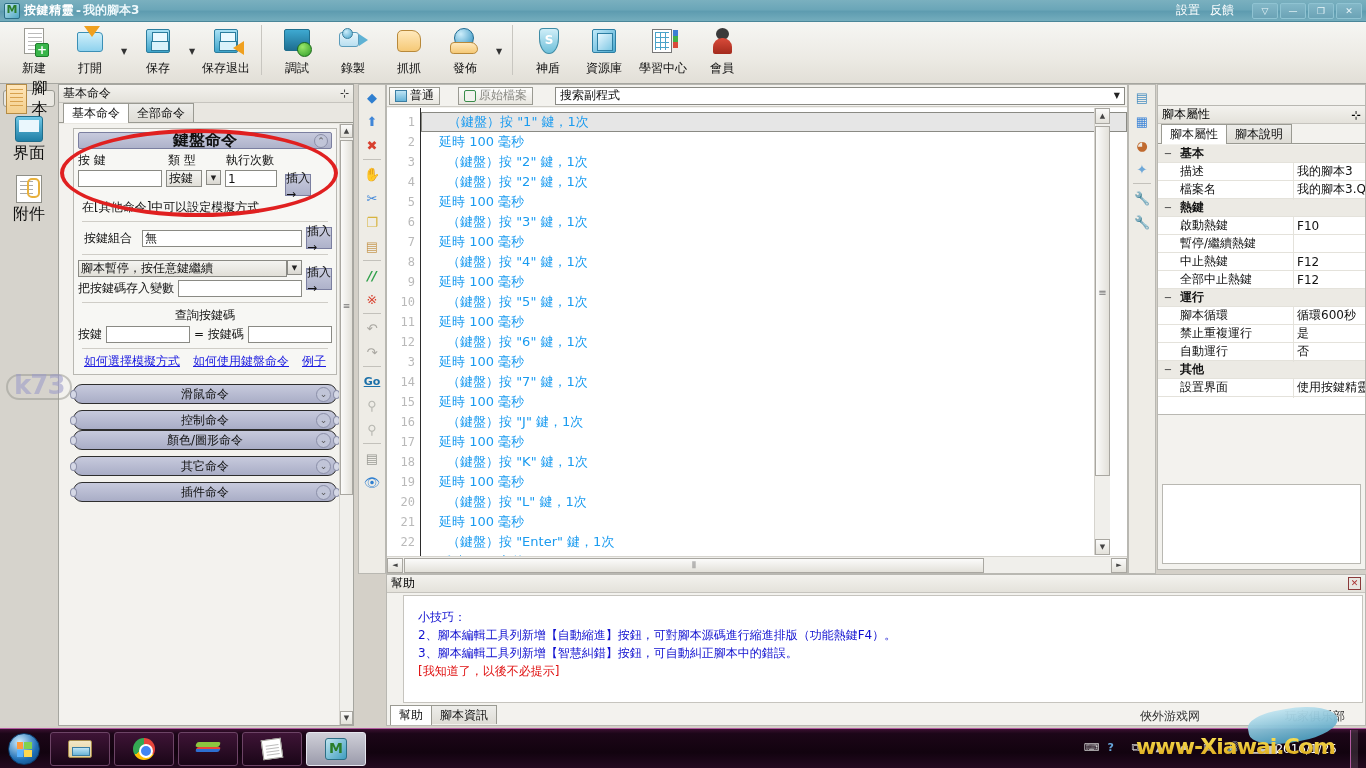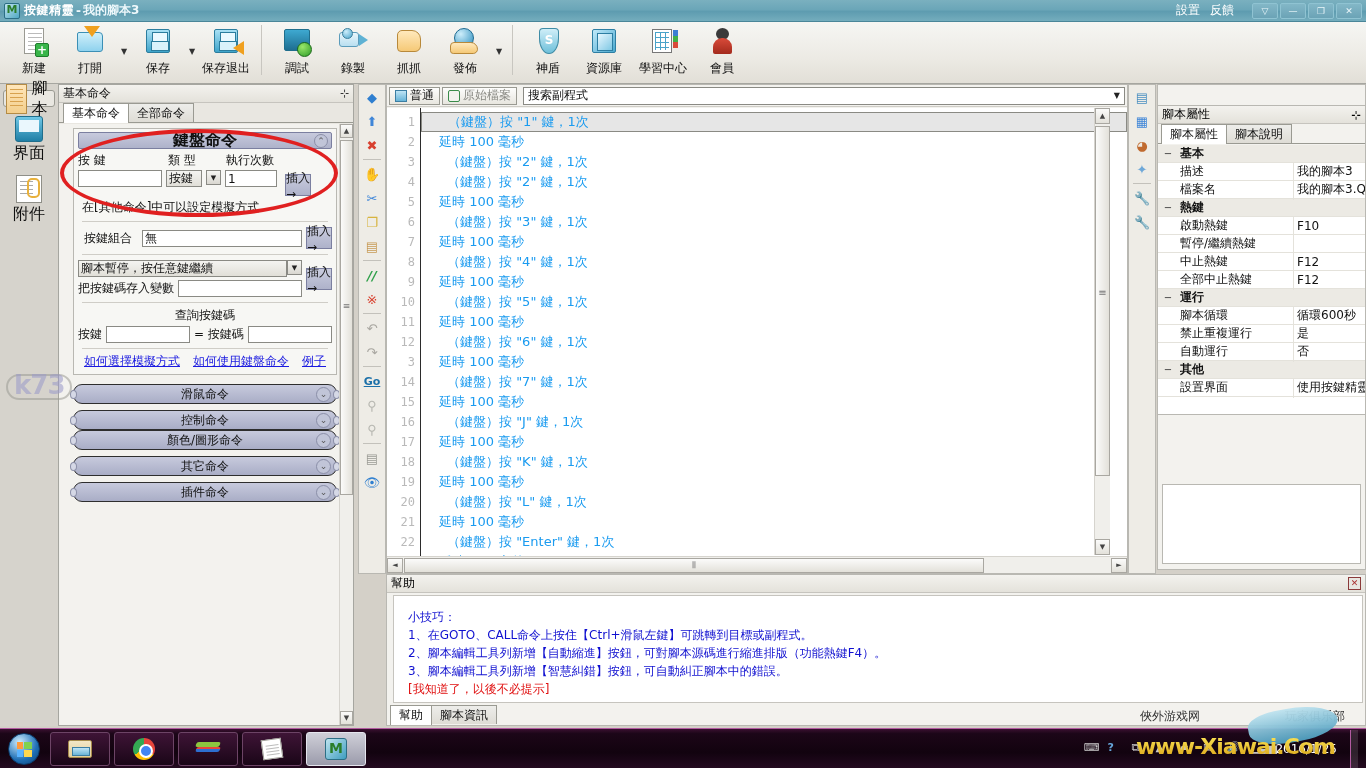--- a/index.html
+++ b/index.html
@@ -159,21 +159,21 @@
 
   
   #midbar{position:absolute;left:358px;top:84px;width:28px;height:490px;background:#eeece6;
     border:1px solid #b9b8b2;}
   .vtool{height:24px;display:flex;align-items:center;justify-content:center;font-size:13px;}
   .vsep{height:1px;background:#c3c1bb;margin:2px 4px;}
 
   
   #editwrap{position:absolute;left:386px;top:84px;width:742px;height:490px;background:#f3f2ee;
     border:1px solid #b9b8b2;}
-  #edtoolbar{height:22px;display:flex;align-items:center;gap:0px;padding:0 2px;background:#f3f2ee;
+  #edtoolbar{height:22px;display:flex;align-items:center;gap:16px;padding:0 2px;background:#f3f2ee;
     border-bottom:1px solid #cfcdc7;}
   .edtab{height:18px;display:flex;align-items:center;gap:3px;padding:0 5px;border:1px solid #9a9a92;
     background:linear-gradient(to bottom,#fdfdfc,#e8e6df);font-size:12px;color:#111;margin-right:2px;}
   .edtab.off{color:#8a8a84;}
   .sq{width:12px;height:12px;border:1px solid #3c7ea3;background:linear-gradient(to bottom,#bfe4f5,#67b4d8);}
   .sq2{width:12px;height:12px;border:1px solid #3a8c4a;background:#f2f2ee;border-radius:2px;}
   .edcombo{flex:1;height:18px;margin-left:4px;background:#fff;border:1px solid #8a8a84;display:flex;
     align-items:center;padding:0 4px;font-size:12px;color:#111;}
   .edcombo .cdd{margin-left:auto;font-size:8px;color:#222;}
   #codearea{position:absolute;left:0;top:23px;right:0;bottom:0;background:#fff;display:flex;}
@@ -218,21 +218,21 @@
   .pval{flex:1;font-size:12px;color:#111;padding-left:3px;overflow:hidden;white-space:nowrap;}
   #propdesc{position:absolute;left:4px;top:378px;right:4px;height:80px;background:#fff;border:1px solid #b9b8b2;}
 
   
   #helppanel{position:absolute;left:386px;top:574px;width:980px;height:152px;background:#f3f2ee;
     border:1px solid #b9b8b2;}
   #help-title{height:18px;background:linear-gradient(to bottom,#f3f2ee,#e4e2db);border-bottom:1px solid #c6c4be;
     display:flex;align-items:center;padding:0 4px;}
   #help-title .x{margin-left:auto;width:13px;height:13px;border:1px solid #8a3a3a;background:#e8e6e0;
     color:#a33;font-size:9px;line-height:11px;text-align:center;}
-  #helpbody{position:absolute;left:6px;top:20px;right:2px;height:108px;background:#fff;border:1px solid #c6c4be;
+  #helpbody{position:absolute;left:16px;top:20px;right:2px;height:108px;background:#fff;border:1px solid #c6c4be;
     padding:12px 0 0 14px;}
   .hln{font-size:12px;color:#1010d0;line-height:18px;}
   .hln.red{color:#e01010;}
   .helptabs{position:absolute;left:3px;bottom:1px;display:flex;align-items:flex-end;}
 
   
   #statuswm{position:absolute;left:1140px;top:708px;font-size:12px;color:#333;}
   #statuswm2{position:absolute;left:1285px;top:708px;font-size:12px;color:#333;}
   #xiawai{position:absolute;left:1128px;top:726px;width:238px;height:42px;z-index:40;pointer-events:none;}
   #xiawai .txt{position:absolute;left:8px;top:8px;font-size:22px;font-weight:bold;letter-spacing:-1px;
@@ -720,21 +720,20 @@
   <div id="propdesc"></div>
 </div>
 
 <div id="helppanel">
   <div id="help-title">
     <span>幫助</span>
     <span class="x">✕</span>
   </div>
   <div id="helpbody">
     <div class="hln">小技巧：</div>
-    <div class="hln">1、在GOTO、CALL命令上按住【Ctrl+滑鼠左鍵】可跳轉到目標或副程式。</div>
     <div class="hln">2、腳本編輯工具列新增【自動縮進】按鈕，可對腳本源碼進行縮進排版（功能熱鍵F4）。</div>
     <div class="hln">3、腳本編輯工具列新增【智慧糾錯】按鈕，可自動糾正腳本中的錯誤。</div>
     <div class="hln red">[我知道了，以後不必提示]</div>
   </div>
   <div class="helptabs">
     <div class="tabitem act">幫助</div>
     <div class="tabitem">腳本資訊</div>
   </div>
 </div>
 

